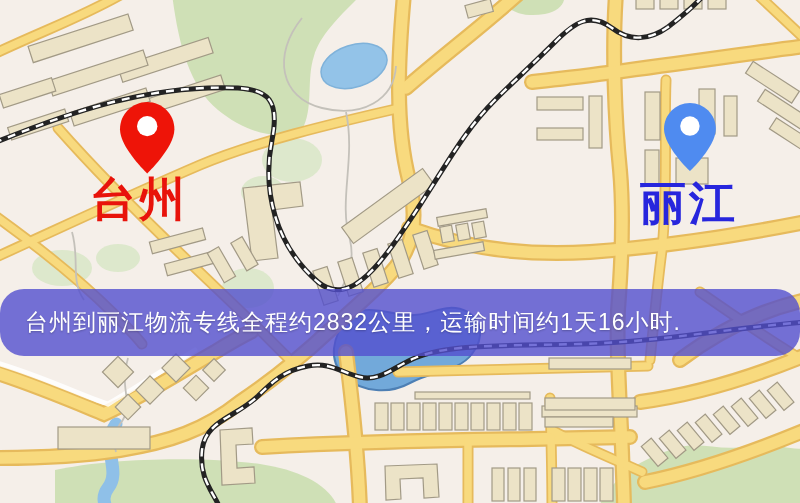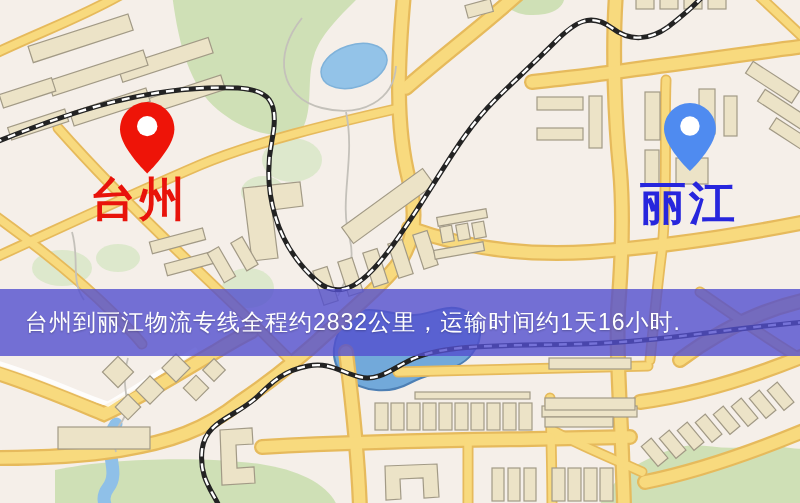--- a/index.html
+++ b/index.html
@@ -22,21 +22,21 @@
   .bld{fill:#ece3c7;stroke:#a29a86;stroke-width:1.2;}
 
   
   .grn{fill:#cfe0b6;stroke:none;}
   .grn2{fill:#dde8cc;}
   .trail{fill:none;stroke:#c4c1ba;stroke-width:1.8;}
 
   
   #banner{position:absolute;left:0;top:289px;width:800px;height:67px;
     background:rgba(82,79,206,0.80);display:flex;align-items:center;
-    box-sizing:border-box;padding-left:25px;}
+    box-sizing:border-box;padding-left:25px;border-radius:24px;}
   #banner .txt{color:#ffffff;font-size:23px;letter-spacing:1px;
     text-shadow:0 1px 2px rgba(0,0,0,0.25);white-space:nowrap;}
 
   
   .city-label{position:absolute;font-family:"Liberation Serif",serif;
     font-weight:bold;font-size:46px;line-height:1;letter-spacing:3px;white-space:nowrap;}
   #label-origin{left:90px;top:177px;color:#e8130b;}
   #label-destination{left:640px;top:181px;color:#2726dd;}
 </style>
 </head>

